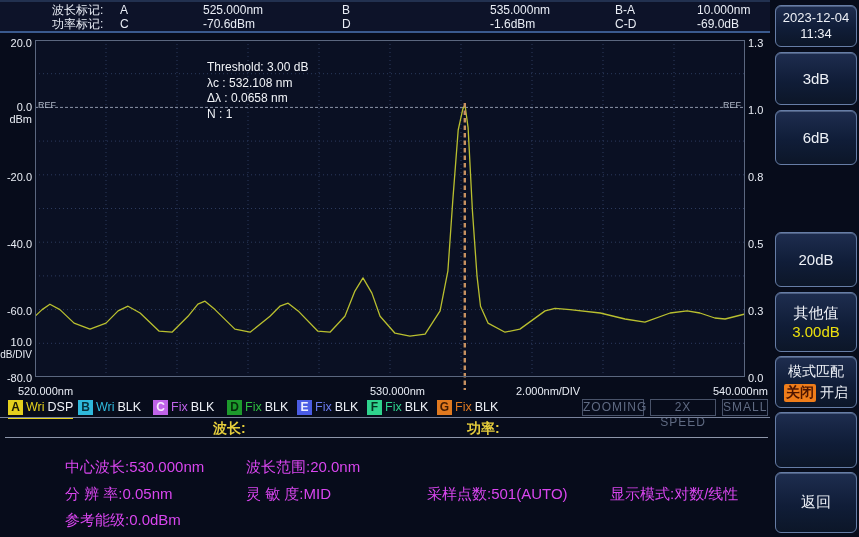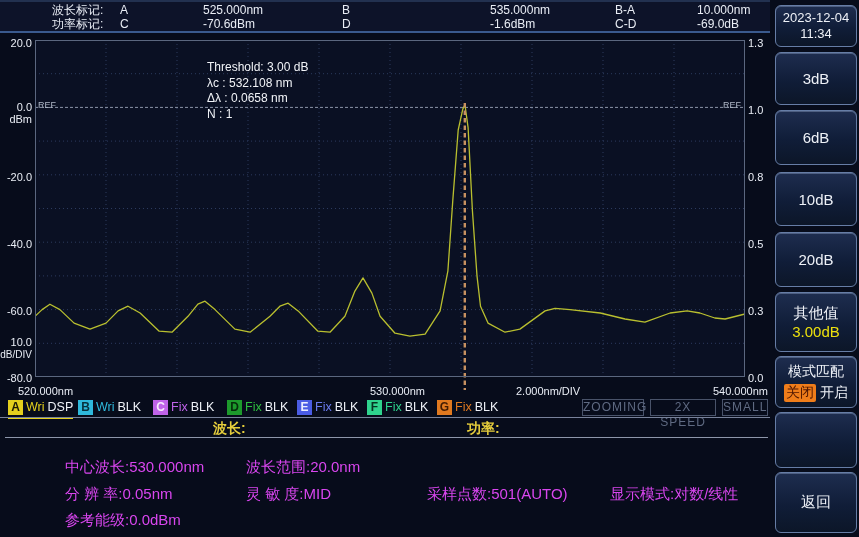--- a/index.html
+++ b/index.html
@@ -40,21 +40,21 @@
   .info{position:absolute;font-size:15px;color:#d946ef;white-space:nowrap;}
 
   
   .sbtn{position:absolute;left:775px;width:82px;box-sizing:border-box;border-radius:6px;
         border:1px solid #667da6;background:linear-gradient(180deg,#1e2d4f 0%,#101d38 55%,#0c1628 100%);
         box-shadow:inset 0 1px 0 rgba(170,190,225,0.35);
         display:flex;flex-direction:column;align-items:center;justify-content:center;
         color:#eef1f7;font-size:15px;text-align:center;cursor:pointer;}
   .sbtn .small{font-size:13px;line-height:16px;}
   .yellow{color:#ece00e;}
-  .chip-off{background:#ef7d1a;color:#4d1500;font-weight:normal;padding:0 2px;border-radius:2px;}
+  .chip-off{background:#ef7d1a;color:#4d1500;font-weight:bold;padding:0 2px;border-radius:2px;}
   .mode-line2{margin-top:3px;font-size:14px;display:flex;gap:4px;align-items:center;}
 </style>
 </head>
 <body>
 
 <div class="screen">
 
   <div class="header">
     <span class="h-item hr1 hc1">波长标记:</span>
     <span class="h-item hr1 hc2">A</span>
@@ -197,21 +197,20 @@
   <div class="info" style="left:427px;top:485px">采样点数:501(AUTO)</div>
 
   <div class="info" style="left:610px;top:485px">显示模式:对数/线性</div>
 
   <div class="sbtn" style="top:5px;height:42px">
     <div class="small">2023-12-04</div>
     <div class="small">11:34</div>
   </div>
   <div class="sbtn" style="top:52px;height:53px">3dB</div>
   <div class="sbtn" style="top:110px;height:55px">6dB</div>
-  <div class="sbtn" style="top:172px;height:54px">10dB</div>
   <div class="sbtn" style="top:232px;height:55px">20dB</div>
   <div class="sbtn" style="top:292px;height:60px">
     <div>其他值</div>
     <div class="yellow" style="margin-top:0">3.00dB</div>
   </div>
   <div class="sbtn" style="top:356px;height:52px">
     <div style="font-size:14px">模式匹配</div>
     <div class="mode-line2">
       <span class="chip-off">关闭</span>
       <span>开启</span>

